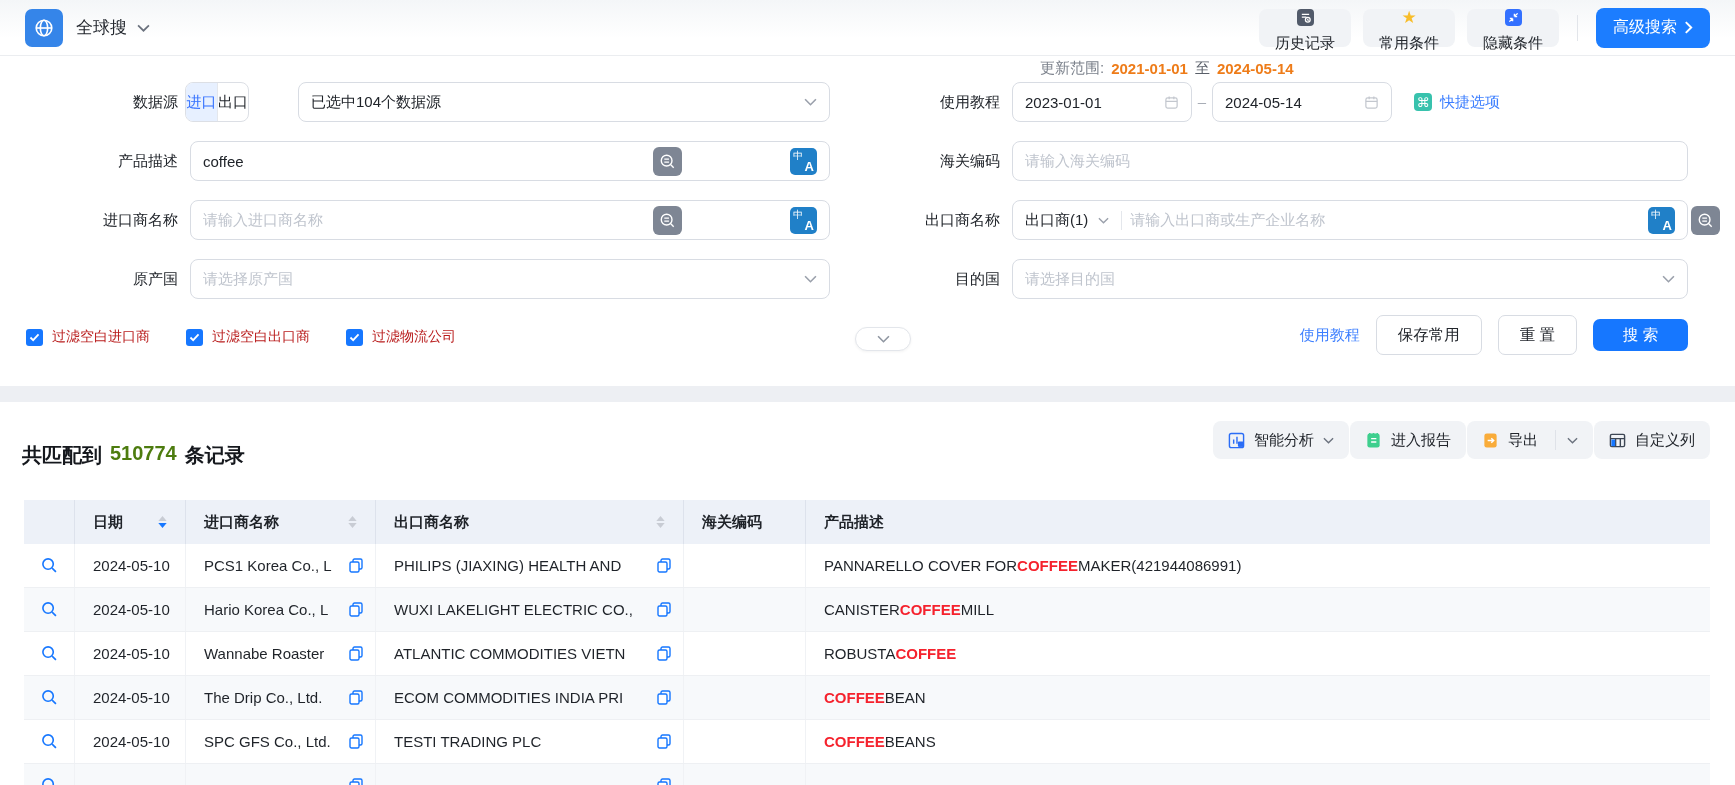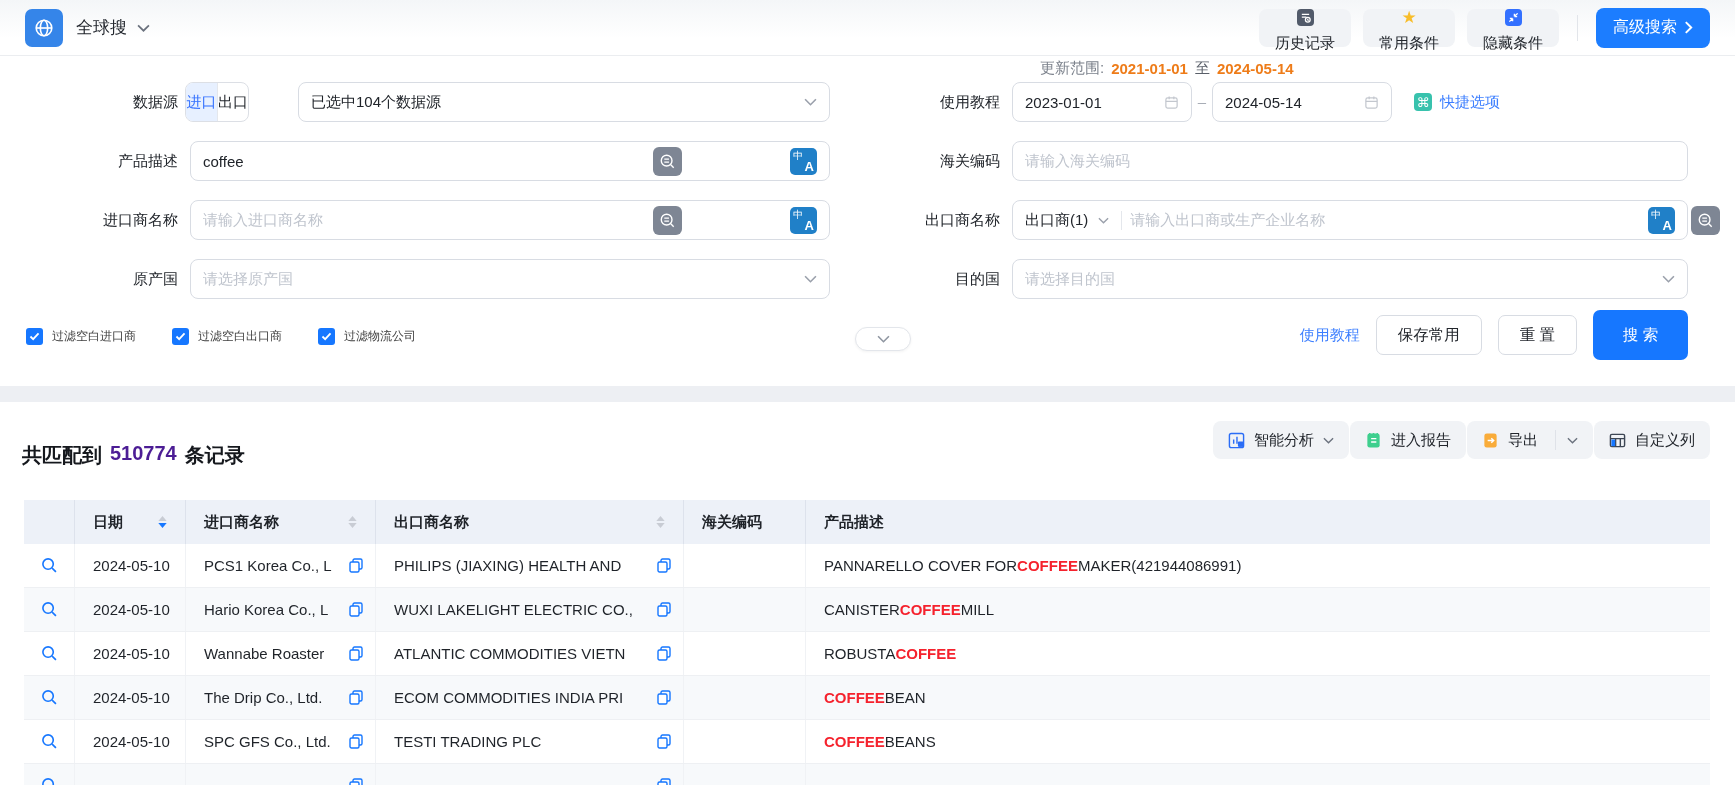--- a/index.html
+++ b/index.html
@@ -73,38 +73,38 @@
     line-height:40px; color:#a8adb6; }
   .quick { position:absolute; left:402px; top:0; display:flex; align-items:center; gap:8px;
     height:40px; color:#3d7fff; cursor:pointer; }
   .ic-cmd { width:18px; height:18px; border-radius:4px; background:#38c2ad; color:#fff;
     display:flex; align-items:center; justify-content:center; font-size:13px; }
   
   .check-row { position:absolute; top:328px; left:26px; display:flex; gap:36px; }
   .chk { display:flex; align-items:center; gap:9px; cursor:pointer; }
   .box { width:17px; height:17px; border-radius:3px; background:#1677ff; display:flex;
     align-items:center; justify-content:center; flex:none; }
-  .chk span.lab { font-size:12px; color:#404040; }
+  .chk span.lab { font-size:14px; color:#b91c1c; }
   .collapse-pill { position:absolute; top:327px; left:855px; width:56px; height:24px;
     border:1px solid #e3e6eb; border-radius:12px; background:#fff; display:flex;
     align-items:center; justify-content:center; color:#8f96a1; cursor:pointer;
     box-shadow:0 1px 3px rgba(0,0,0,.05); }
   .action-row { position:absolute; top:315px; left:1012px; width:676px; height:40px;
     display:flex; align-items:center; justify-content:flex-end; gap:16px; }
   .link { color:#3d7fff; cursor:pointer; }
   .btn-ghost { height:40px; padding:0 21px; background:#fff; border:1px solid #d8dce3;
     border-radius:7px; font-size:15.5px; color:#22262c; cursor:pointer; font-family:inherit; }
-  .btn-primary { height:50px; width:95px; background:#1677ff; color:#fff; border:none;
+  .btn-primary { height:32px; width:95px; background:#1677ff; color:#fff; border:none;
     border-radius:7px; font-size:15.5px; cursor:pointer; font-family:inherit; }
   
   .band { position:absolute; top:386px; left:0; width:1735px; height:16px; background:#edeff3; }
   
   .res-title { position:absolute; top:442px; left:22px; font-size:20px; font-weight:bold;
     color:#15181d; display:flex; gap:8px; }
-  .res-title .cnt { color:#4c1d95; }
+  .res-title .cnt { color:#4d7c0f; }
   .res-toolbar { position:absolute; top:421px; left:1000px; width:710px; height:38px;
     display:flex; justify-content:flex-end; gap:1px; }
   .rt-btn { height:38px; padding:0 15px; border-radius:8px; background:#f1f3f6; border:none;
     display:flex; align-items:center; gap:9px; font-size:15px; color:#22262c; cursor:pointer;
     font-family:inherit; }
   .rt-btn .vline { width:1px; height:20px; background:#dfe2e8; margin:0 2px 0 8px; }
   
   .table { position:absolute; top:500px; left:24px; width:1686px; }
   .th, .trow { display:flex; }
   .th { background:#edf1f8; height:44px; font-weight:bold; }

